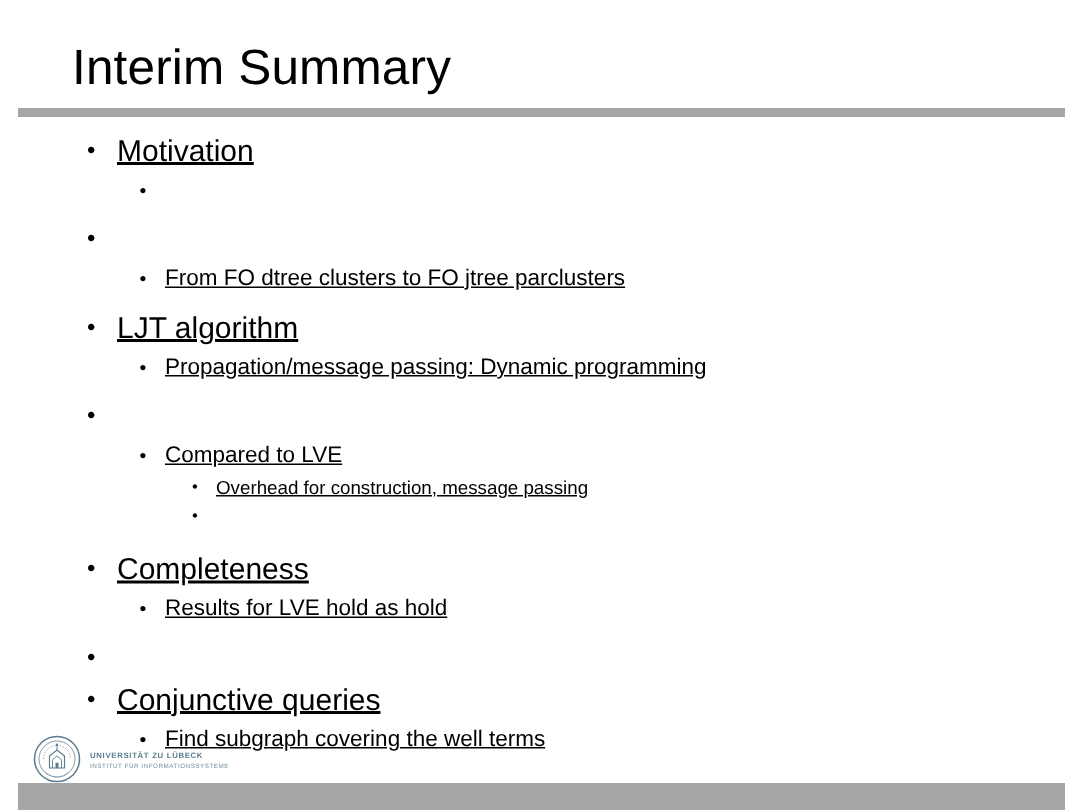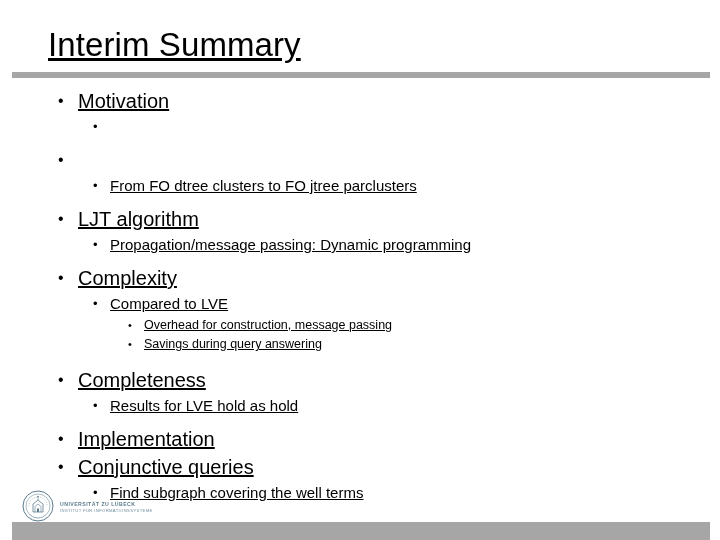--- a/index.html
+++ b/index.html
@@ -25,21 +25,20 @@
   .title {
     position: absolute;
     left: 48px;
     top: 25px;
     font-size: 33px;
     font-weight: 400;
     color: #000000;
     letter-spacing: 0.1px;
     line-height: 40px;
     white-space: nowrap;
-    text-decoration: underline;
   }
   .title-rule {
     position: absolute;
     left: 12px;
     top: 72px;
     width: 698px;
     height: 6px;
     background: #a6a6a6;
   }
 
@@ -196,51 +195,48 @@
       <span class="txt">LJT algorithm</span>
     </div>
 
     <div class="bullet lvl2">
       <span class="dot">•</span>
       <span class="txt">Propagation/message passing: Dynamic programming</span>
     </div>
 
     <div class="bullet lvl1 gap">
       <span class="dot">•</span>
-      <span class="txt">Complexity</span>
     </div>
 
     <div class="bullet lvl2">
       <span class="dot">•</span>
       <span class="txt">Compared to LVE</span>
     </div>
 
     <div class="bullet lvl3">
       <span class="dot">•</span>
       <span class="txt">Overhead for construction, message passing</span>
     </div>
 
     <div class="bullet lvl3">
       <span class="dot">•</span>
-      <span class="txt">Savings during query answering</span>
     </div>
 
     <div class="bullet lvl1 gap-big">
       <span class="dot">•</span>
       <span class="txt">Completeness</span>
     </div>
 
     <div class="bullet lvl2">
       <span class="dot">•</span>
       <span class="txt">Results for LVE hold as hold</span>
     </div>
 
     <div class="bullet lvl1 gap">
       <span class="dot">•</span>
-      <span class="txt">Implementation</span>
     </div>
 
     <div class="bullet lvl1 tight">
       <span class="dot">•</span>
       <span class="txt">Conjunctive queries</span>
     </div>
 
     <div class="bullet lvl2">
       <span class="dot">•</span>
       <span class="txt">Find subgraph covering the well terms</span>

